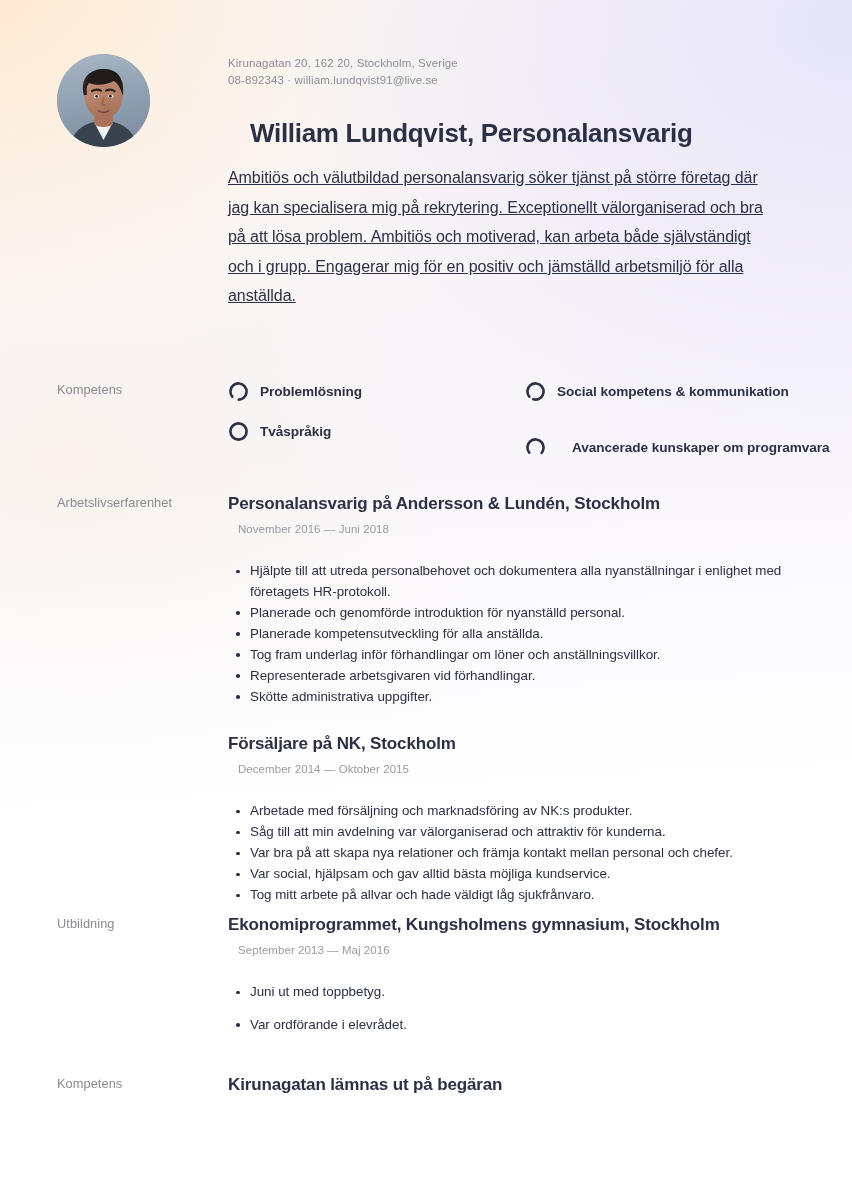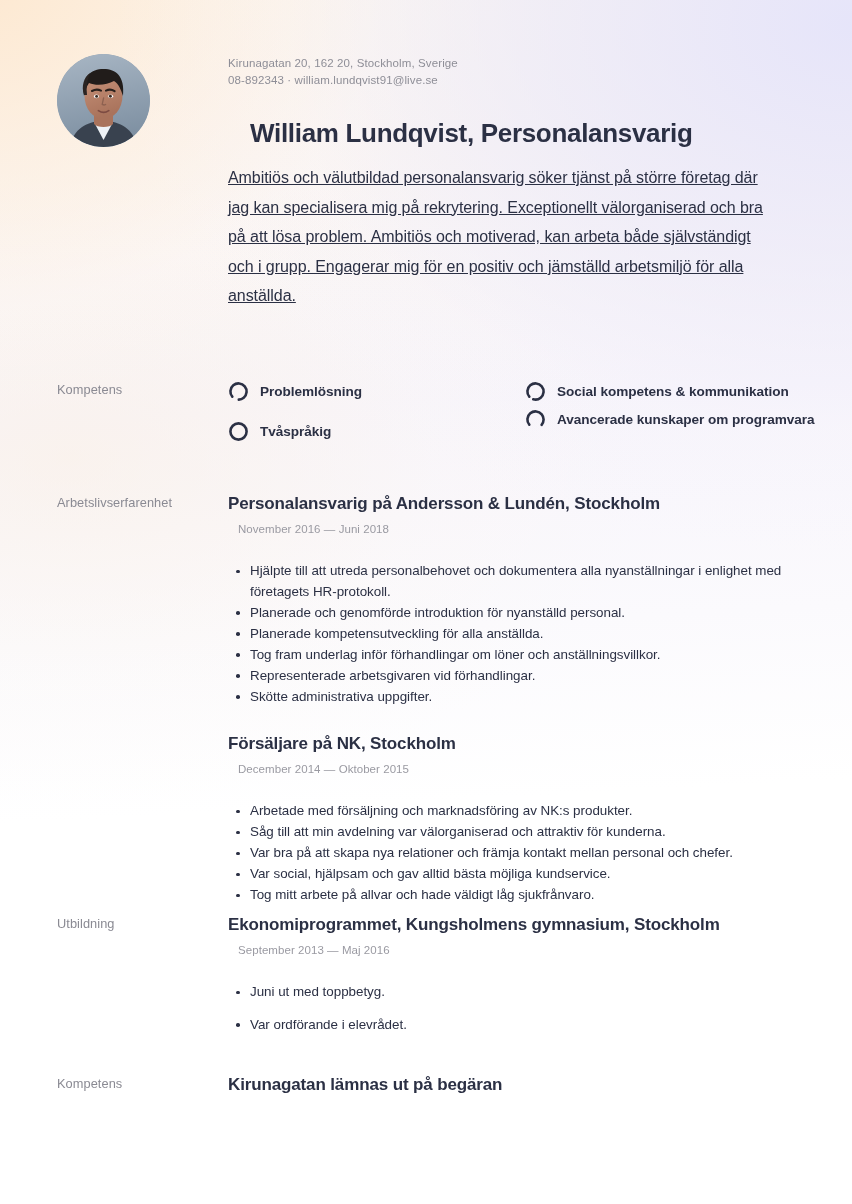--- a/index.html
+++ b/index.html
@@ -117,21 +117,21 @@
   .skill-label {
     font-size: 13.6px;
     font-weight: bold;
     color: #2b3044;
     letter-spacing: -0.004em;
     white-space: nowrap;
   }
   .sk-0 { left: 0px;   top: 0px; }
   .sk-1 { left: 0px;   top: 40px; }
   .sk-2 { left: 297px; top: 0px; }
-  .sk-3 { left: 297px; top: 28px; }
+  .sk-3 { left: 297px; top: 56px; gap: 15px; }
 
   
   .entry-title {
     font-size: 17px;
     font-weight: bold;
     color: #2b3044;
     letter-spacing: -0.008em;
     white-space: nowrap;
   }
   .entry-date {

